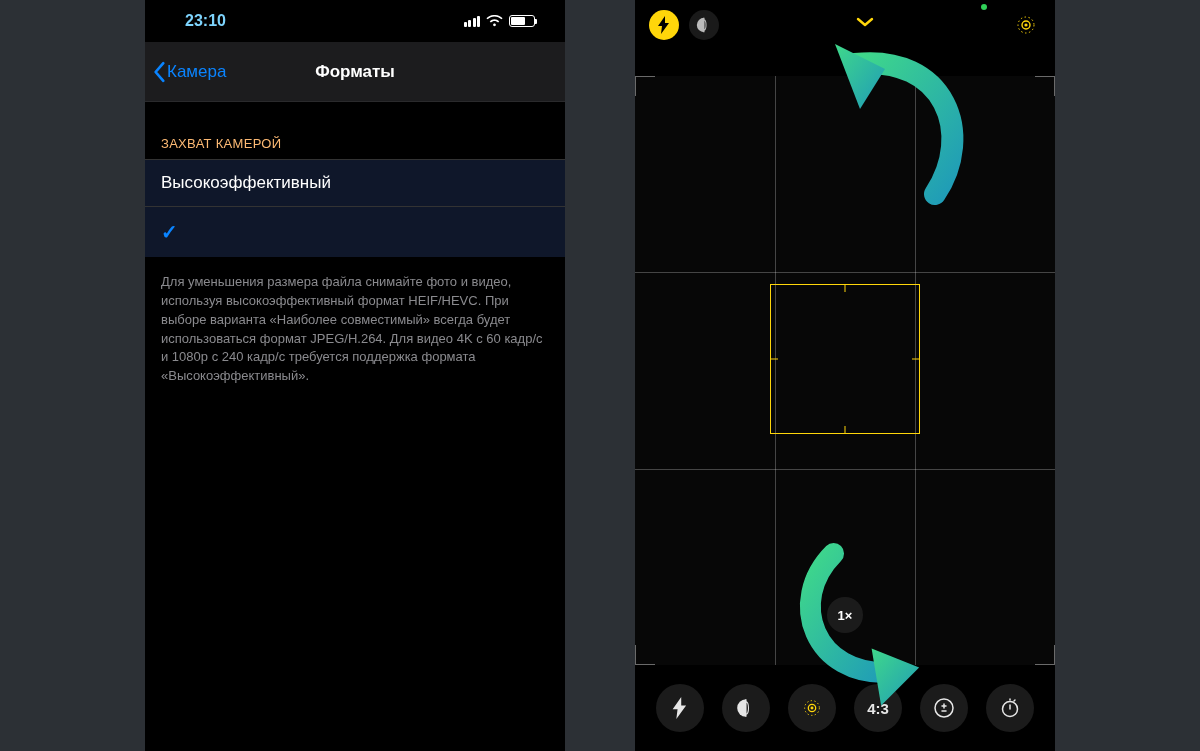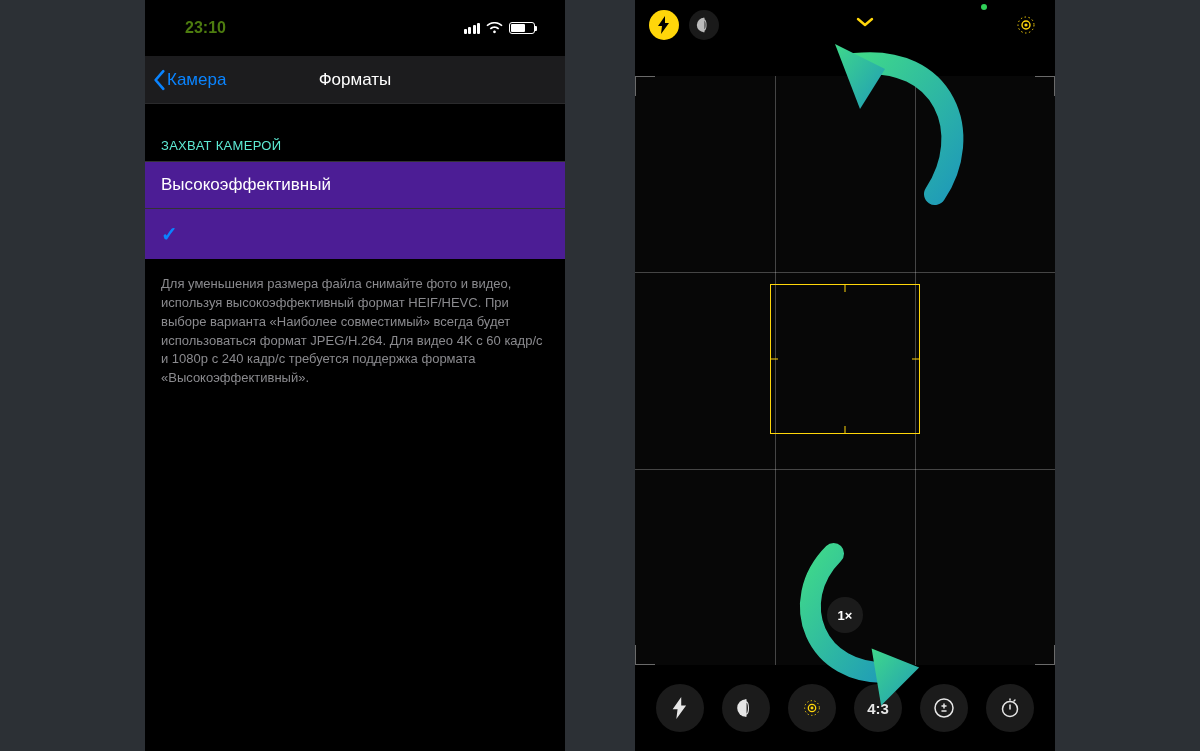--- a/index.html
+++ b/index.html
@@ -20,71 +20,71 @@
   .phone {
     width: 420px;
     height: 751px;
     background: #000;
     position: relative;
     overflow: hidden;
   }
 
   
   .statusbar {
-    height: 56px;
+    height: 42px;
     display: flex;
     justify-content: space-between;
     align-items: center;
     padding: 0 30px 0 40px;
-    color: #4d7c0f;
+    color: #7dd3fc;
     font-size: 16px;
     font-weight: 600;
   }
   .status-right { display: flex; align-items: center; gap: 6px; }
   .bars { display: inline-flex; align-items: flex-end; gap: 1.5px; }
   .bars span { width: 3px; background:#fff; border-radius:1px; }
   .bars span:nth-child(1){height:5px}
   .bars span:nth-child(2){height:7px}
   .bars span:nth-child(3){height:9px}
   .bars span:nth-child(4){height:11px}
   .wifi { width: 17px; height: 12px; }
   .battery {
     width: 26px; height: 12px; border: 1px solid #fff; border-radius: 3px;
     position: relative; display:flex; align-items:center;
   }
   .battery::after{content:"";position:absolute;right:-3px;top:3px;width:2px;height:5px;background:#fff;border-radius:0 1px 1px 0;}
   .battery-fill{background:#fff;height:8px;width:60%;margin-left:1px;border-radius:1px;}
 
   .navbar {
-    height: 48px;
+    height: 60px;
     background: #1c1c1e;
     display: flex;
     align-items: center;
     position: relative;
     border-bottom: 1px solid #2a2a2c;
   }
   .back {
     display: flex; align-items:center;
     color: #0a84ff; font-size: 17px;
     padding-left: 8px;
   }
   .back svg { width: 14px; height: 22px; }
   .title {
     position:absolute; left:0; right:0; text-align:center;
-    color:#fff; font-size:17px; font-weight:400;
+    color:#fff; font-size:17px; font-weight:700;
     pointer-events:none;
   }
 
   .section-header {
-    color:#5eead4; font-size: 13px; letter-spacing: 0.3px;
+    color:#fdba74; font-size: 13px; letter-spacing: 0.3px;
     padding: 34px 16px 8px;
     text-transform: uppercase;
   }
   .row {
-    background:#4c1d95;
+    background:#0f172a;
     color:#fff; font-size:17px;
     padding: 13px 16px;
     display:flex; justify-content:space-between; align-items:center;
     border-top: 0.5px solid #333;
   }
   .row:first-of-type{border-top:none;}
   .check { color:#0a84ff; font-size:20px; font-weight:600; }
   .footer-text {
     color:#8a8a8e; font-size: 13px; line-height: 1.45;
     padding: 16px 16px;

